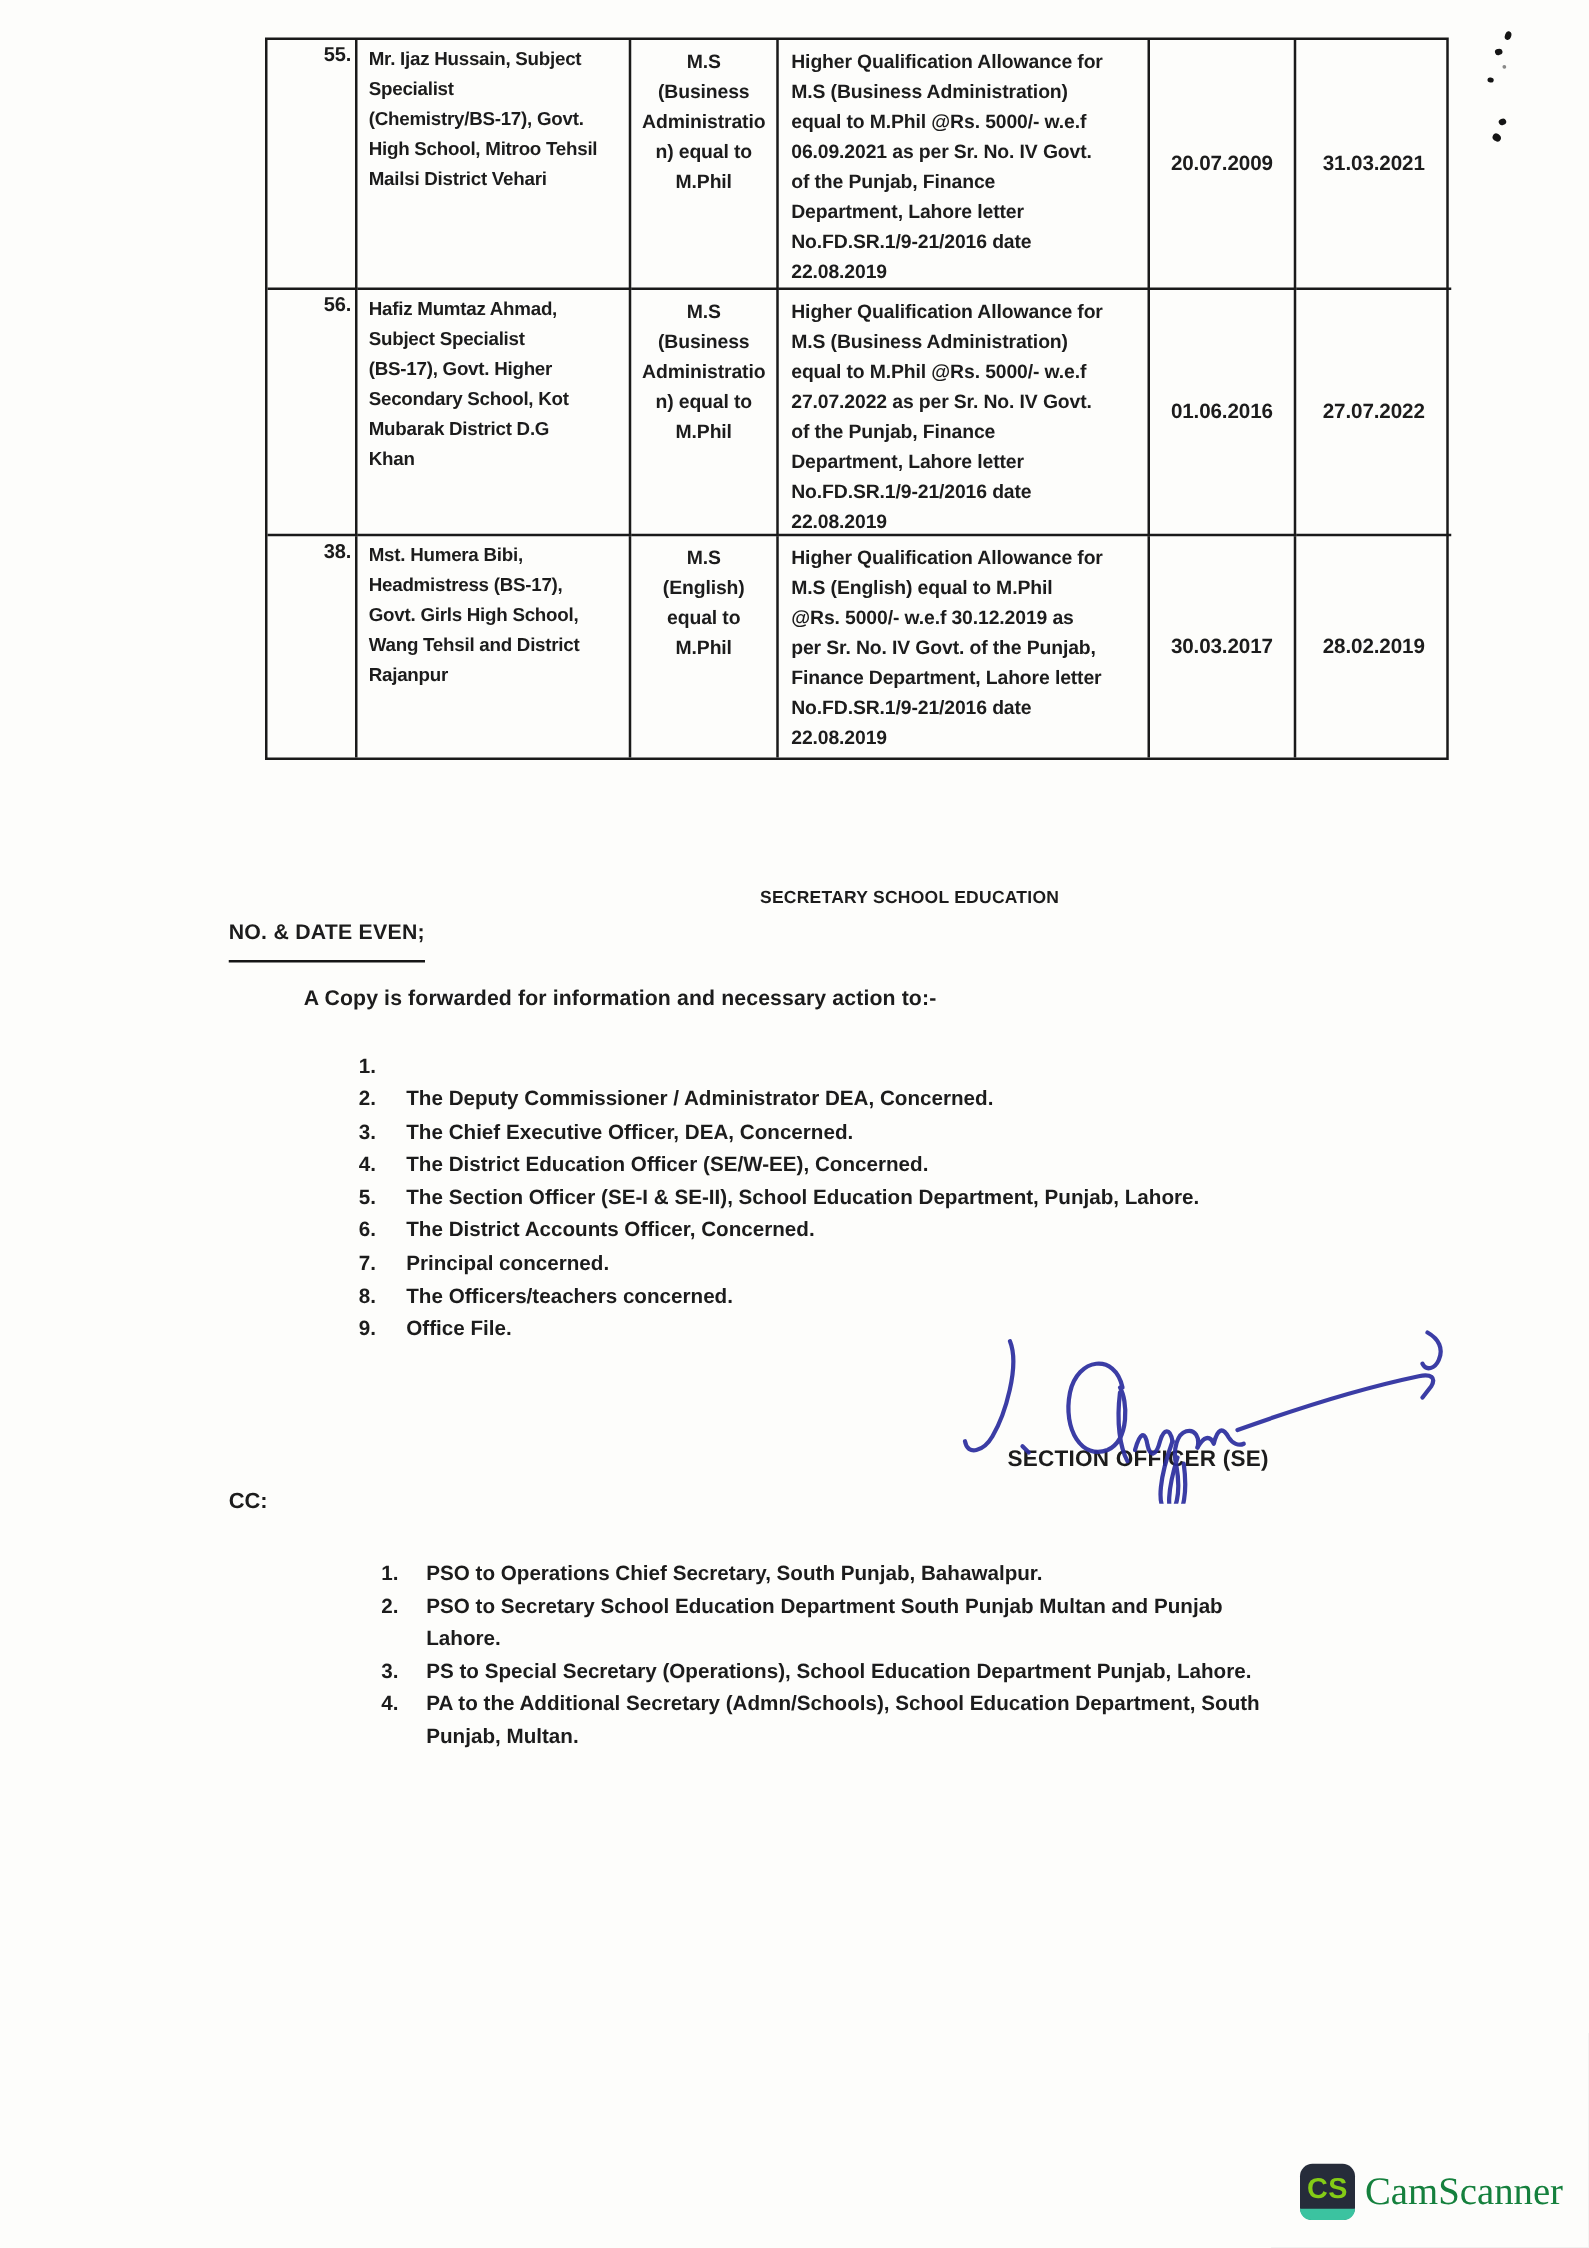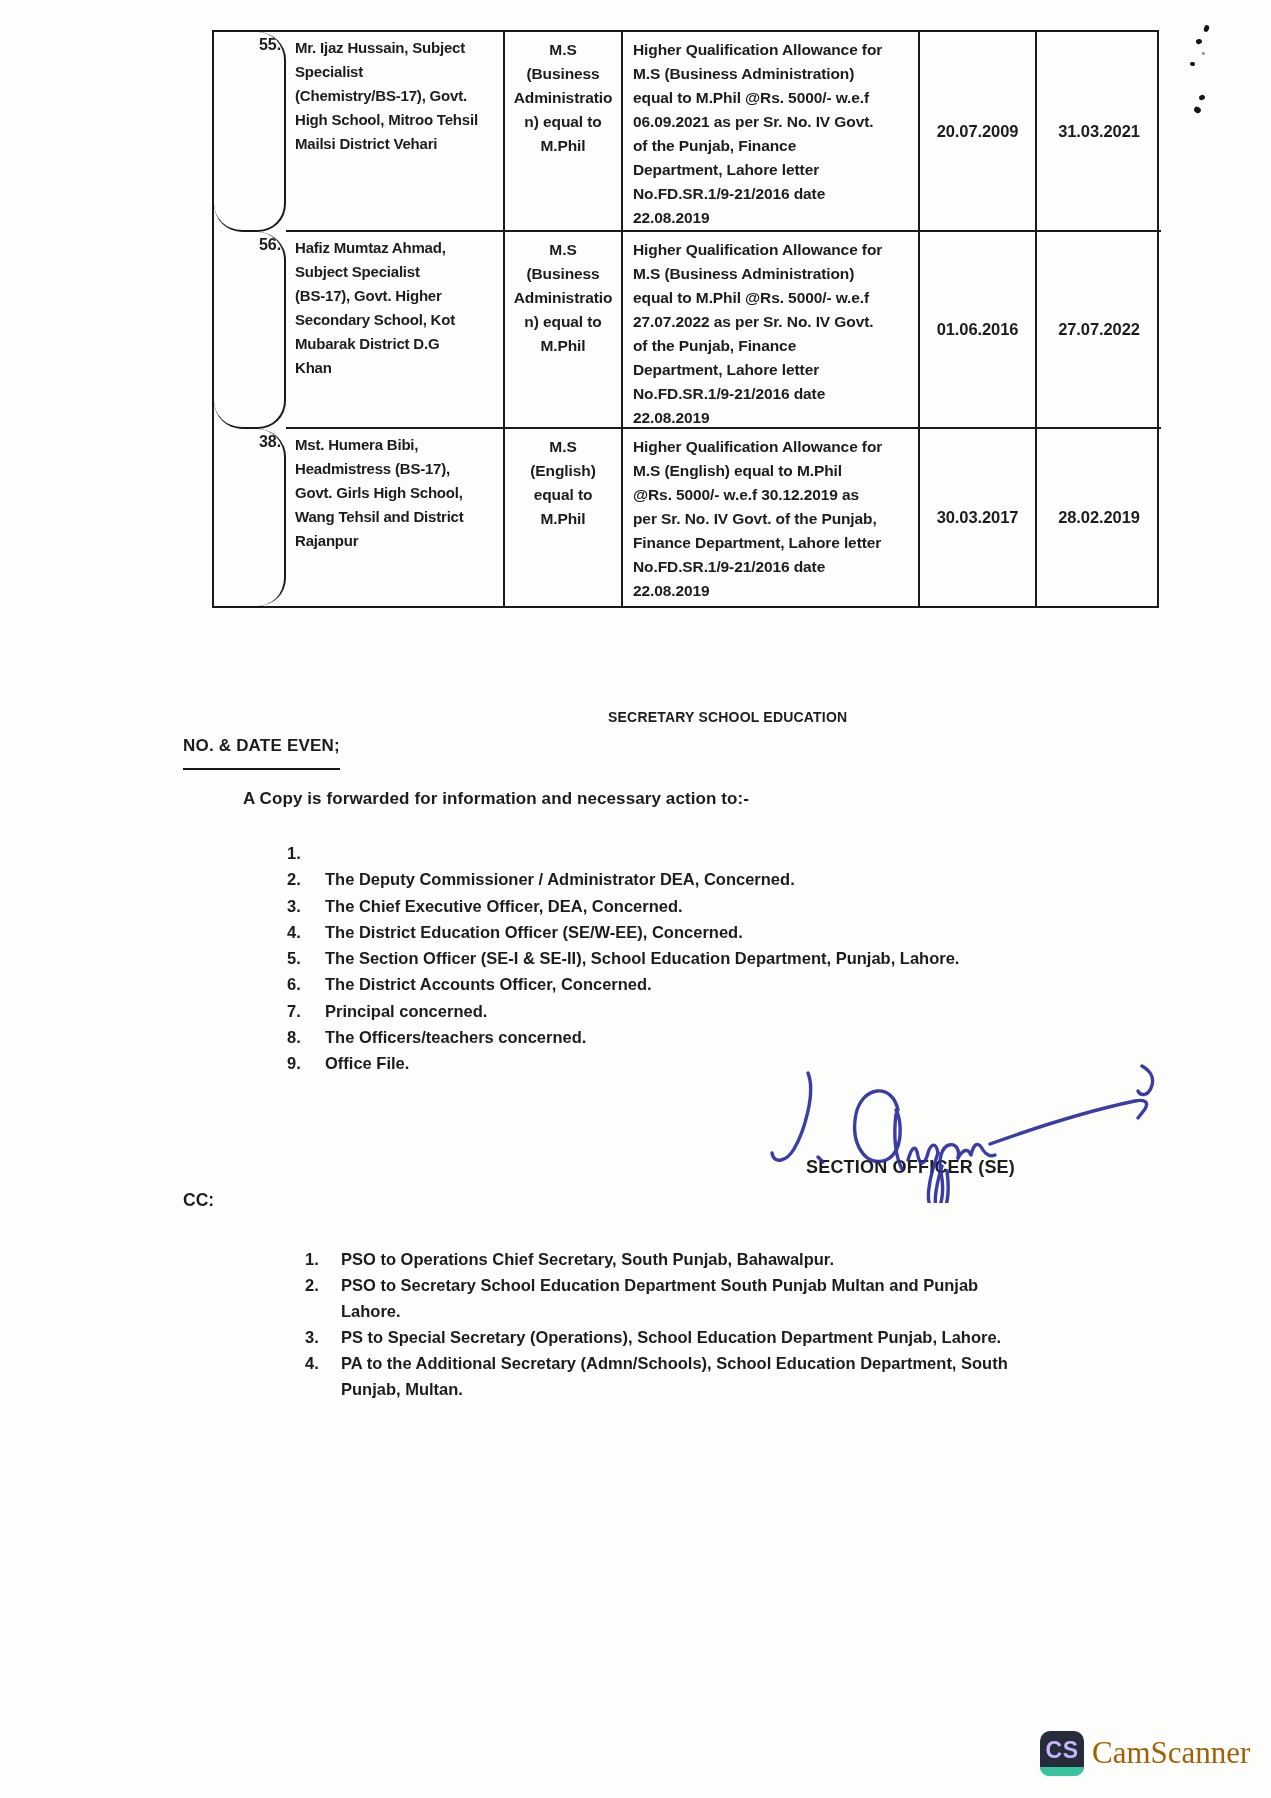--- a/index.html
+++ b/index.html
@@ -18,21 +18,21 @@
     border:2.5px solid #1a1a1a;
     box-sizing:border-box;
   }
   .cell{
     border-right:2px solid #1a1a1a;border-bottom:2px solid #1a1a1a;
     box-sizing:border-box;white-space:pre-line;overflow:hidden;
     font-weight:600;letter-spacing:-0.1px;
   }
   .cell.lastcol{border-right:none;}
   .cell.lastrow{border-bottom:none;}
-  .sr{font-size:16px;font-weight:700;text-align:right;padding:4px 3px 0 0;border-radius:28px;}
+  .sr{font-size:16px;font-weight:700;text-align:right;padding:4px 3px 0 0;}
   .name{font-size:15px;line-height:24px;padding:4px 4px 0 9px;letter-spacing:-0.2px;}
   .qual{font-size:15.5px;line-height:24px;text-align:center;padding:6px 1px 0 1px;}
   .desc{font-size:15.5px;line-height:24px;padding:6px 8px 0 10px;}
   .desc .b{font-weight:800;}
   .date{display:flex;align-items:center;justify-content:center;
         font-size:16.5px;font-weight:700;white-space:nowrap;}
   
   .h-secretary{left:608px;top:709px;font-size:14px;font-weight:700;letter-spacing:0.2px;}
   .h-nodate{left:183px;top:736px;font-size:17px;font-weight:700;
             border-bottom:2.5px solid #161616;padding-bottom:12px;letter-spacing:0.2px;}
@@ -49,22 +49,22 @@
   .h-cc{left:183px;top:1190px;font-size:17.5px;font-weight:700;}
   
   #signature{left:690px;top:1048px;z-index:3;pointer-events:none;}
   
   .speck{position:absolute;background:#151515;border-radius:45% 55% 50% 50%;}
   
   #cs-badge{left:1040px;top:1731px;width:44px;height:45px;background:#262c3a;
             border-radius:10px;display:flex;align-items:center;justify-content:center;}
   #cs-badge .strip{position:absolute;left:0;right:0;bottom:0;height:9px;background:#3bc3a0;
                    border-radius:0 0 10px 10px;}
-  #cs-badge .cs{color:#c4b5fd;font-size:23px;font-weight:800;margin-top:-7px;letter-spacing:0.5px;}
-  #cs-text{left:1092px;top:1735px;font-family:"Liberation Serif", serif;font-size:31px;color:#a16207;}
+  #cs-badge .cs{color:#84cc16;font-size:23px;font-weight:800;margin-top:-7px;letter-spacing:0.5px;}
+  #cs-text{left:1092px;top:1735px;font-family:"Liberation Serif", serif;font-size:31px;color:#15803d;}
 </style>
 </head>
 <body>
 
 <div id="page">
 
   <div id="doc-table">
 
     <div class="cell sr">55.</div>
     <div class="cell name">Mr. Ijaz Hussain, Subject

